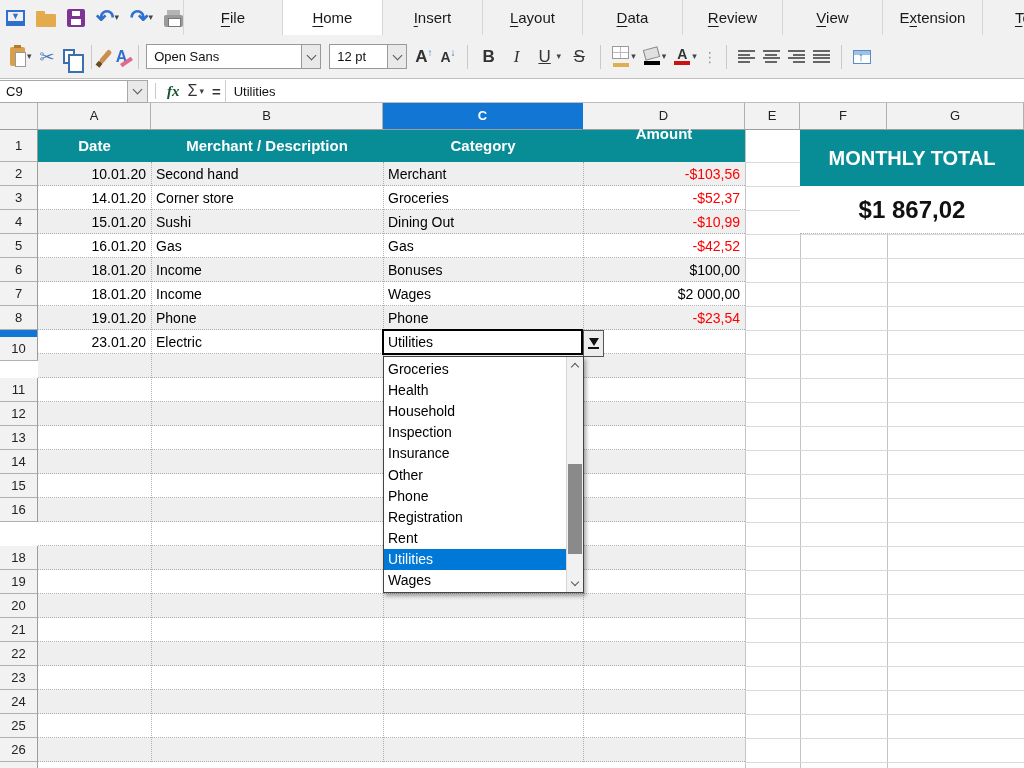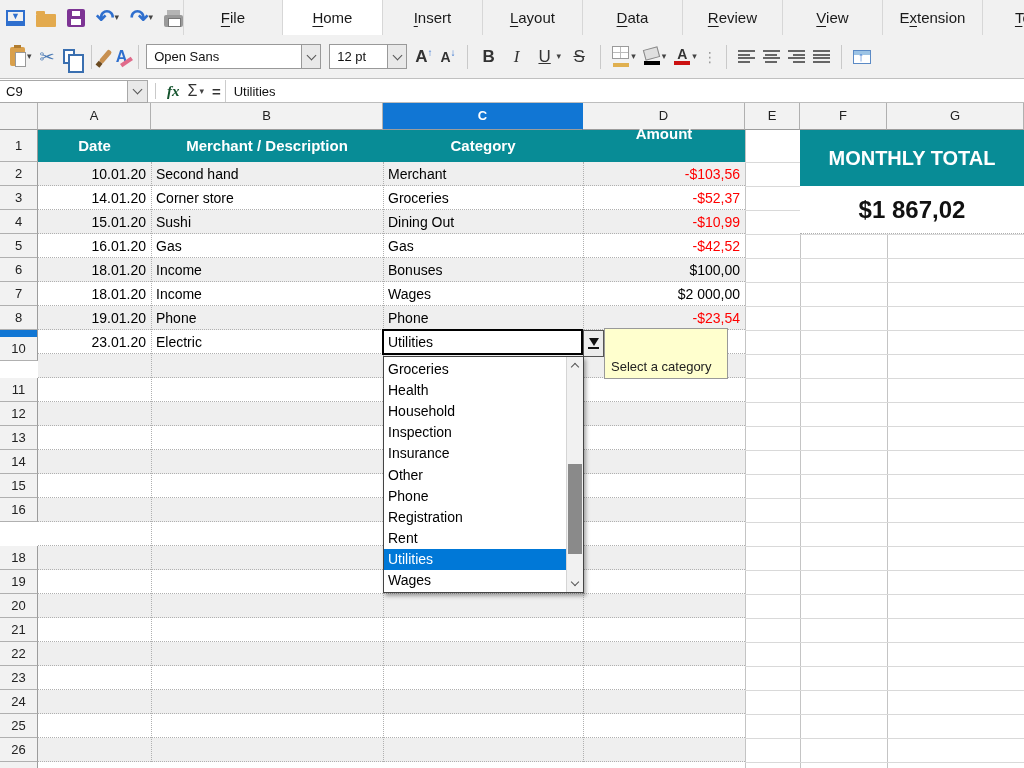--- a/index.html
+++ b/index.html
@@ -432,23 +432,20 @@
         <div class="cellt r" style="left: 38px; width: 113px; top: 227px; height: 24px;">23.01.20</div>
         <div class="cellt l" style="left: 151px; width: 232px; top: 227px; height: 24px;">Electric</div>
       </div>
 
     <div class="combo-cell">Utilities</div>
     <div class="dd-btn">
       <span class="dd-arrow"></span>
       <span class="dd-bar"></span>
     </div>
 
-    <div class="tip">
-      <span>Select a category</span>
-    </div>
 
     <div class="ddlist">
       <div class="dditems" id="dditems">
           <div class="dditem">Groceries</div>
           <div class="dditem">Health</div>
           <div class="dditem">Household</div>
           <div class="dditem">Inspection</div>
           <div class="dditem">Insurance</div>
           <div class="dditem">Other</div>
           <div class="dditem">Phone</div>

